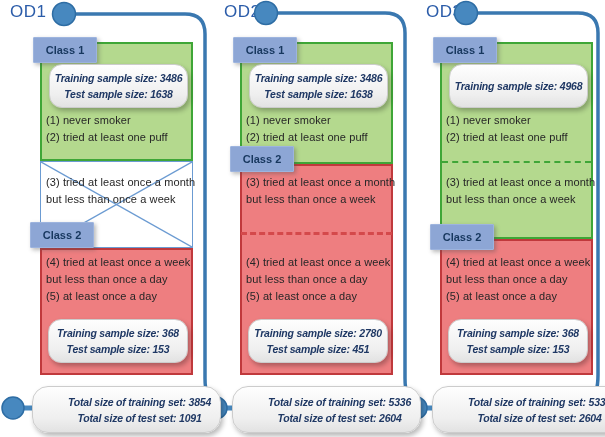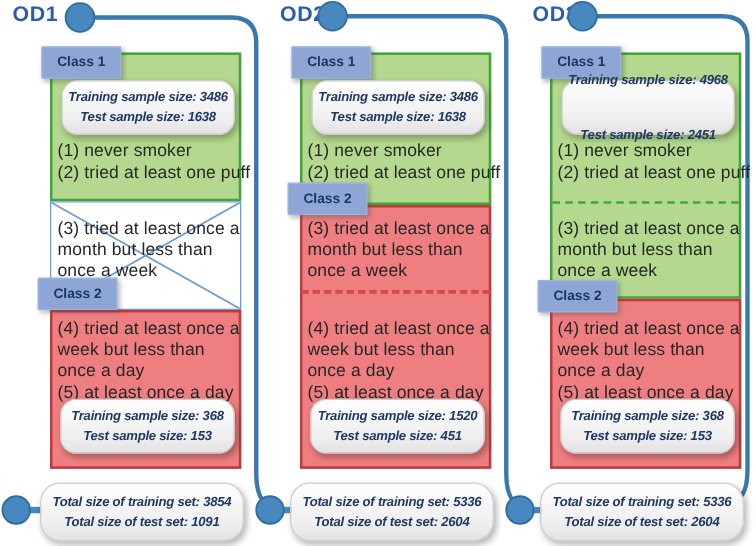--- a/index.html
+++ b/index.html
@@ -2,21 +2,21 @@
 <html><head>
 <meta charset="utf-8">
 <style>
   html,body{margin:0;padding:0;background:#fff;}
   #canvas{
     position:relative;width:605px;height:437px;background:#ffffff;
     font-family:"Liberation Sans", sans-serif;overflow:hidden;
   }
   .col{position:absolute;top:0;width:200px;height:437px;}
   .od-title{
-    position:absolute;left:10px;top:2px;font-size:17px;font-weight:bold;
+    position:absolute;left:10px;top:2px;font-size:17px;font-weight:normal;
     color:#2b5ca9;letter-spacing:.5px;text-align:right;
   }
   .class-label{
     position:absolute;width:62px;height:24px;background:#8da6d5;
     border:1px solid #9db4de;border-radius:1px;z-index:4;
     box-shadow:2px 2px 4px rgba(80,80,80,.4);
     font-size:11px;font-weight:bold;color:#17375e;text-align:center;line-height:24px;
   }
   .region{position:absolute;left:40px;width:153px;box-sizing:border-box;z-index:2;}
   .green{background:#b4d98e;border:2px solid #3fa637;}
@@ -28,24 +28,24 @@
   .pill{
     position:absolute;z-index:5;border-radius:13px;
     background:linear-gradient(180deg,#fefefe 0%,#efefef 70%,#e2e2e2 100%);
     border:1px solid #cccccc;box-shadow:2px 3px 5px rgba(0,0,0,.28);
     display:flex;flex-direction:column;justify-content:center;align-items:center;
   }
   .pill div{
     font-size:10.5px;font-style:italic;font-weight:bold;color:#1f3864;
     line-height:16px;white-space:nowrap;letter-spacing:-0.2px;
   }
-  .total-pill{border-radius:16px;}
+  .total-pill{border-radius:16px;padding-left:26px;}
   .total-pill div{font-size:10.5px;}
   .items{
-    position:absolute;z-index:5;width:152px;font-size:14px;line-height:17px;
+    position:absolute;z-index:5;width:152px;font-size:11px;line-height:17px;
     color:#262626;letter-spacing:.1px;
   }
   .items .one-line{white-space:nowrap;}
   svg.connectors{position:absolute;left:0;top:0;z-index:1;}
 </style>
 </head>
 <body>
 
 <div id="canvas">
 
@@ -138,21 +138,21 @@
     <div class="items" style="left:46px;top:174px;">
       <div>(3) tried at least once a month but less than once a week</div>
     </div>
 
     <div class="items" style="left:46px;top:254px;">
       <div>(4) tried at least once a week but less than once a day</div>
       <div class="one-line">(5) at least once a day</div>
     </div>
 
     <div class="pill" style="left:48px;top:319px;width:138px;height:42px;">
-      <div>Training sample size: 1520</div>
+      <div>Training sample size: 2780</div>
       <div>Test sample size: 451</div>
     </div>
 
     <div class="pill total-pill" style="left:32px;top:386px;width:161px;height:45px;">
       <div>Total size of training set: 5336</div>
       <div>Total size of test set: 2604</div>
     </div>
   </div>
 
   <div class="col" style="left:400px">
@@ -160,21 +160,20 @@
 
     <div class="region green" style="top:42px;height:197px;"></div>
     <div class="dash green-d" style="left:42px;top:161px;width:149px;"></div>
     <div class="region red" style="top:239px;height:136px;"></div>
 
     <div class="class-label" style="left:33px;top:37px;">Class 1</div>
     <div class="class-label" style="left:30px;top:224px;">Class 2</div>
 
     <div class="pill" style="left:49px;top:64px;width:137px;height:42px;gap:28px;">
       <div>Training sample size: 4968</div>
-      <div>Test sample size: 2451</div>
     </div>
 
     <div class="items" style="left:46px;top:112px;">
       <div class="one-line">(1) never smoker</div>
       <div class="one-line">(2) tried at least one puff</div>
     </div>
 
     <div class="items" style="left:46px;top:174px;">
       <div>(3) tried at least once a month but less than once a week</div>
     </div>

